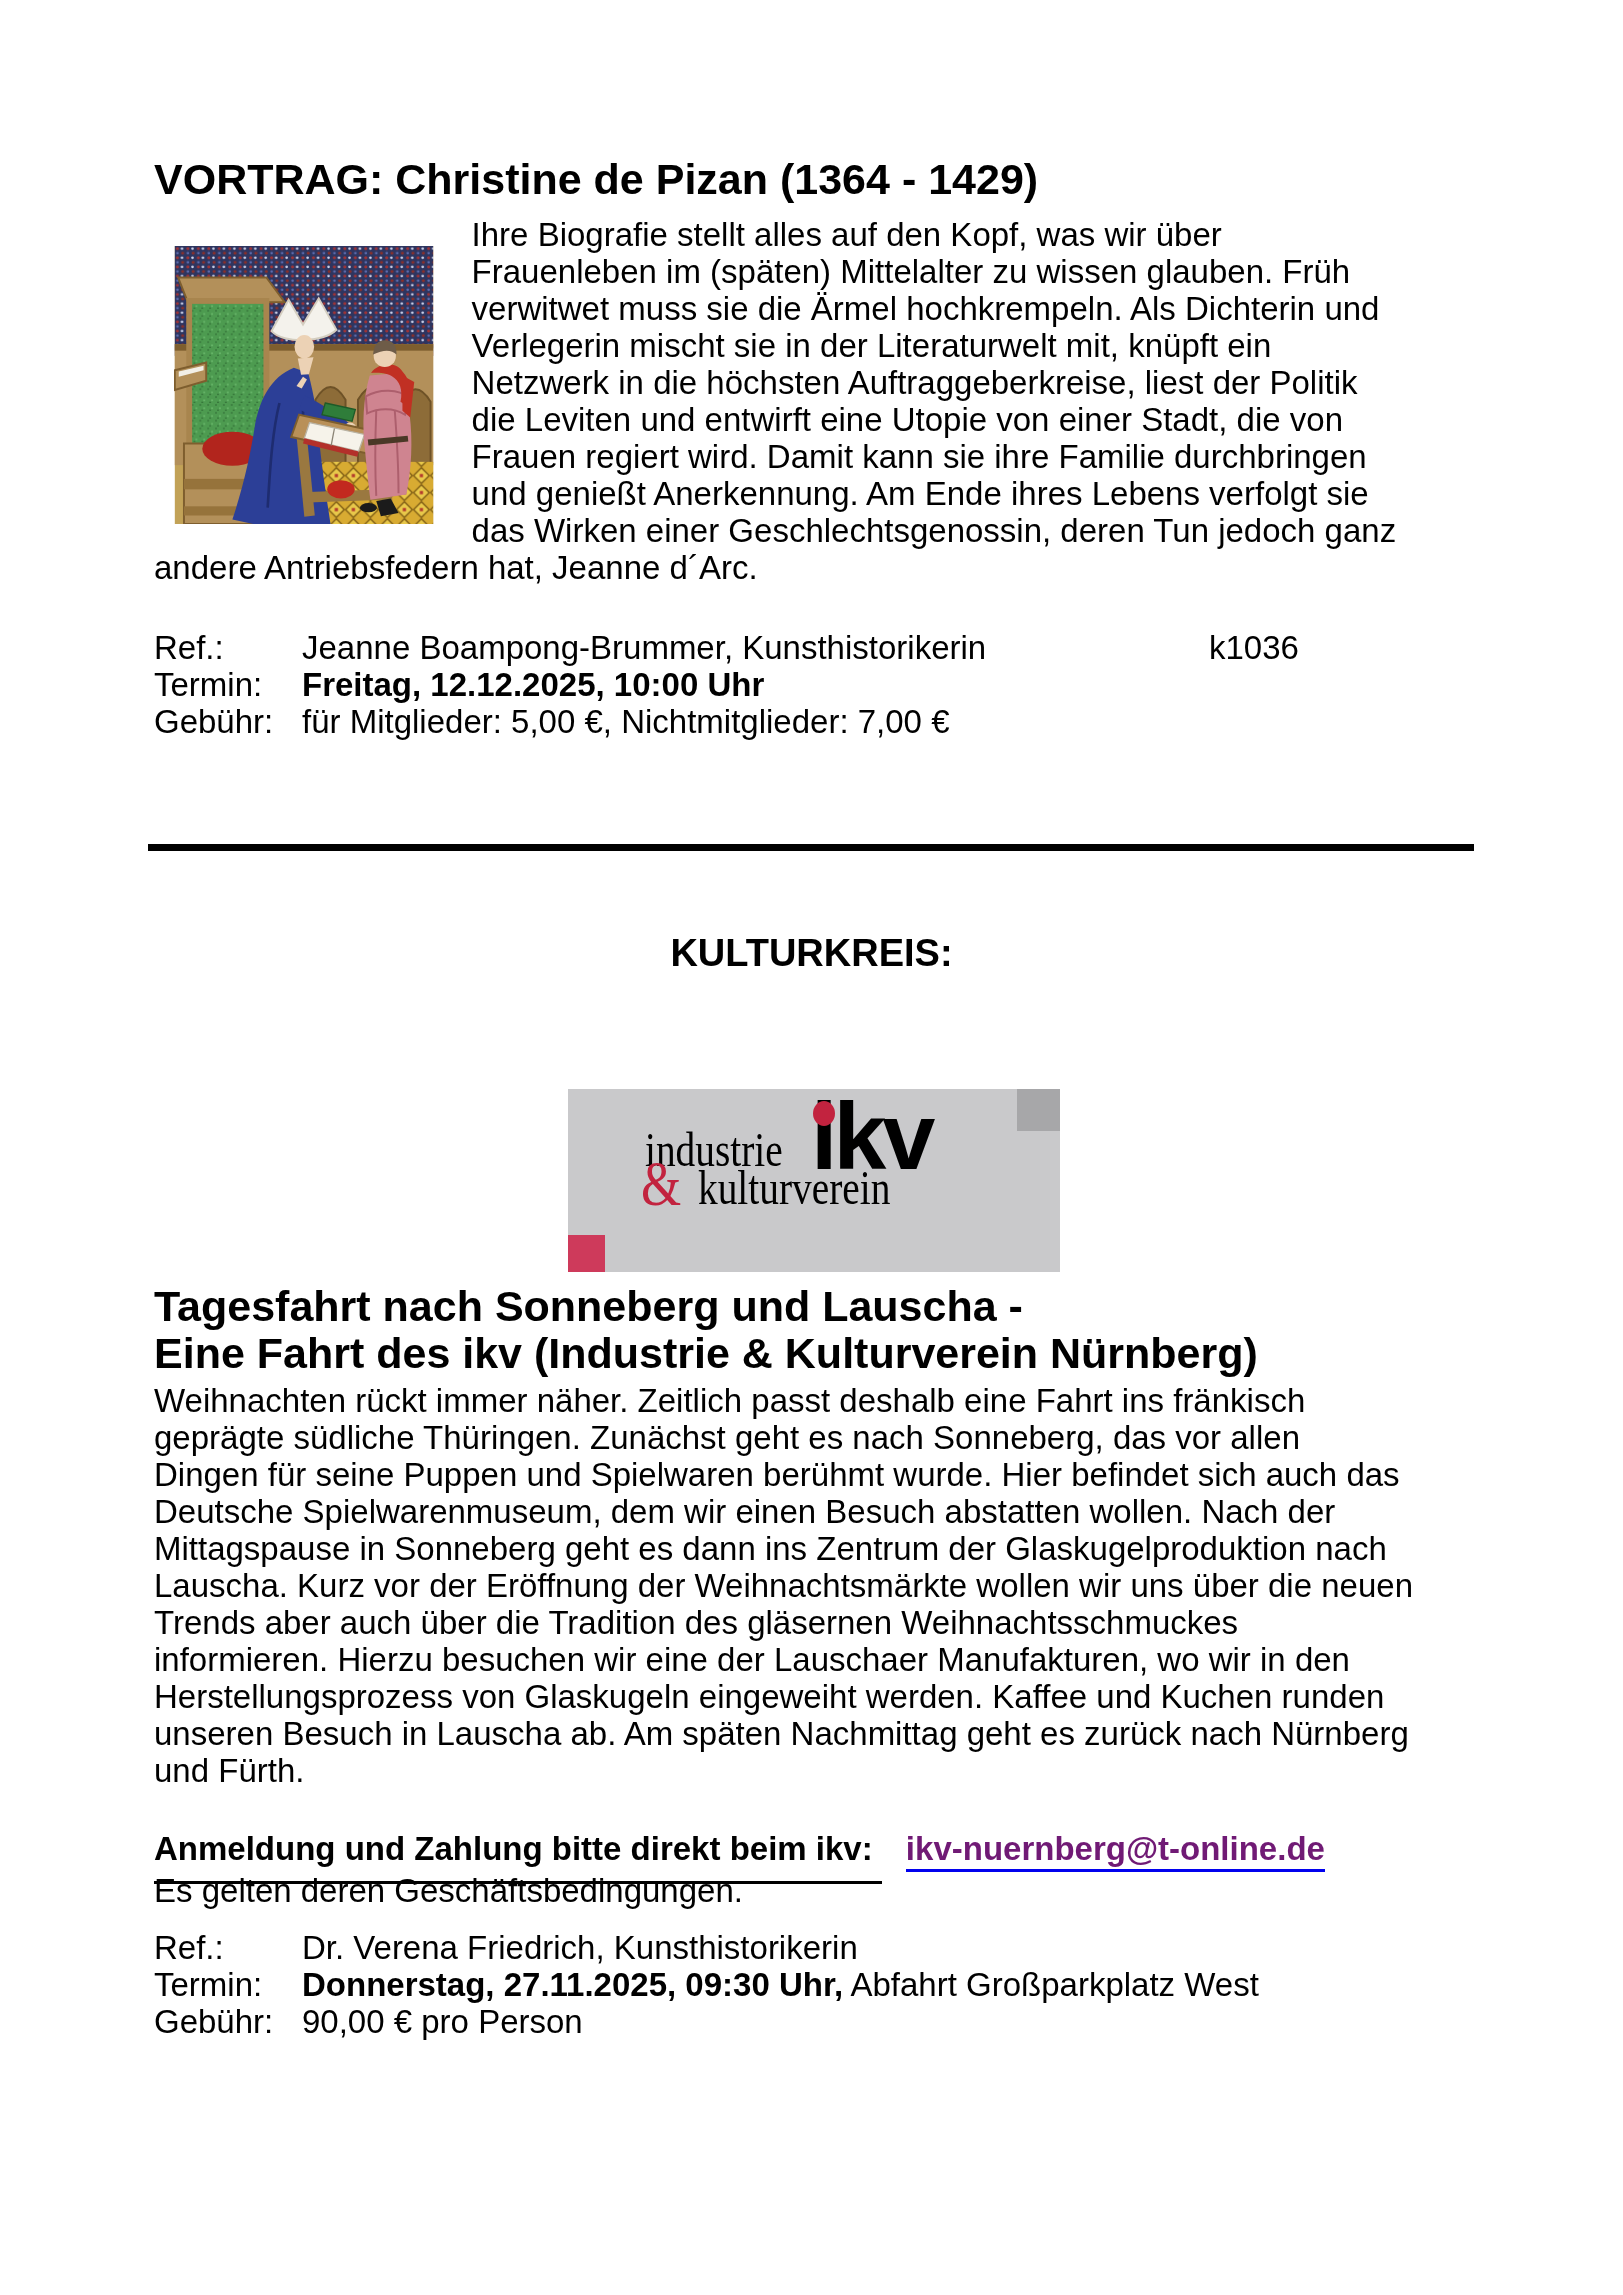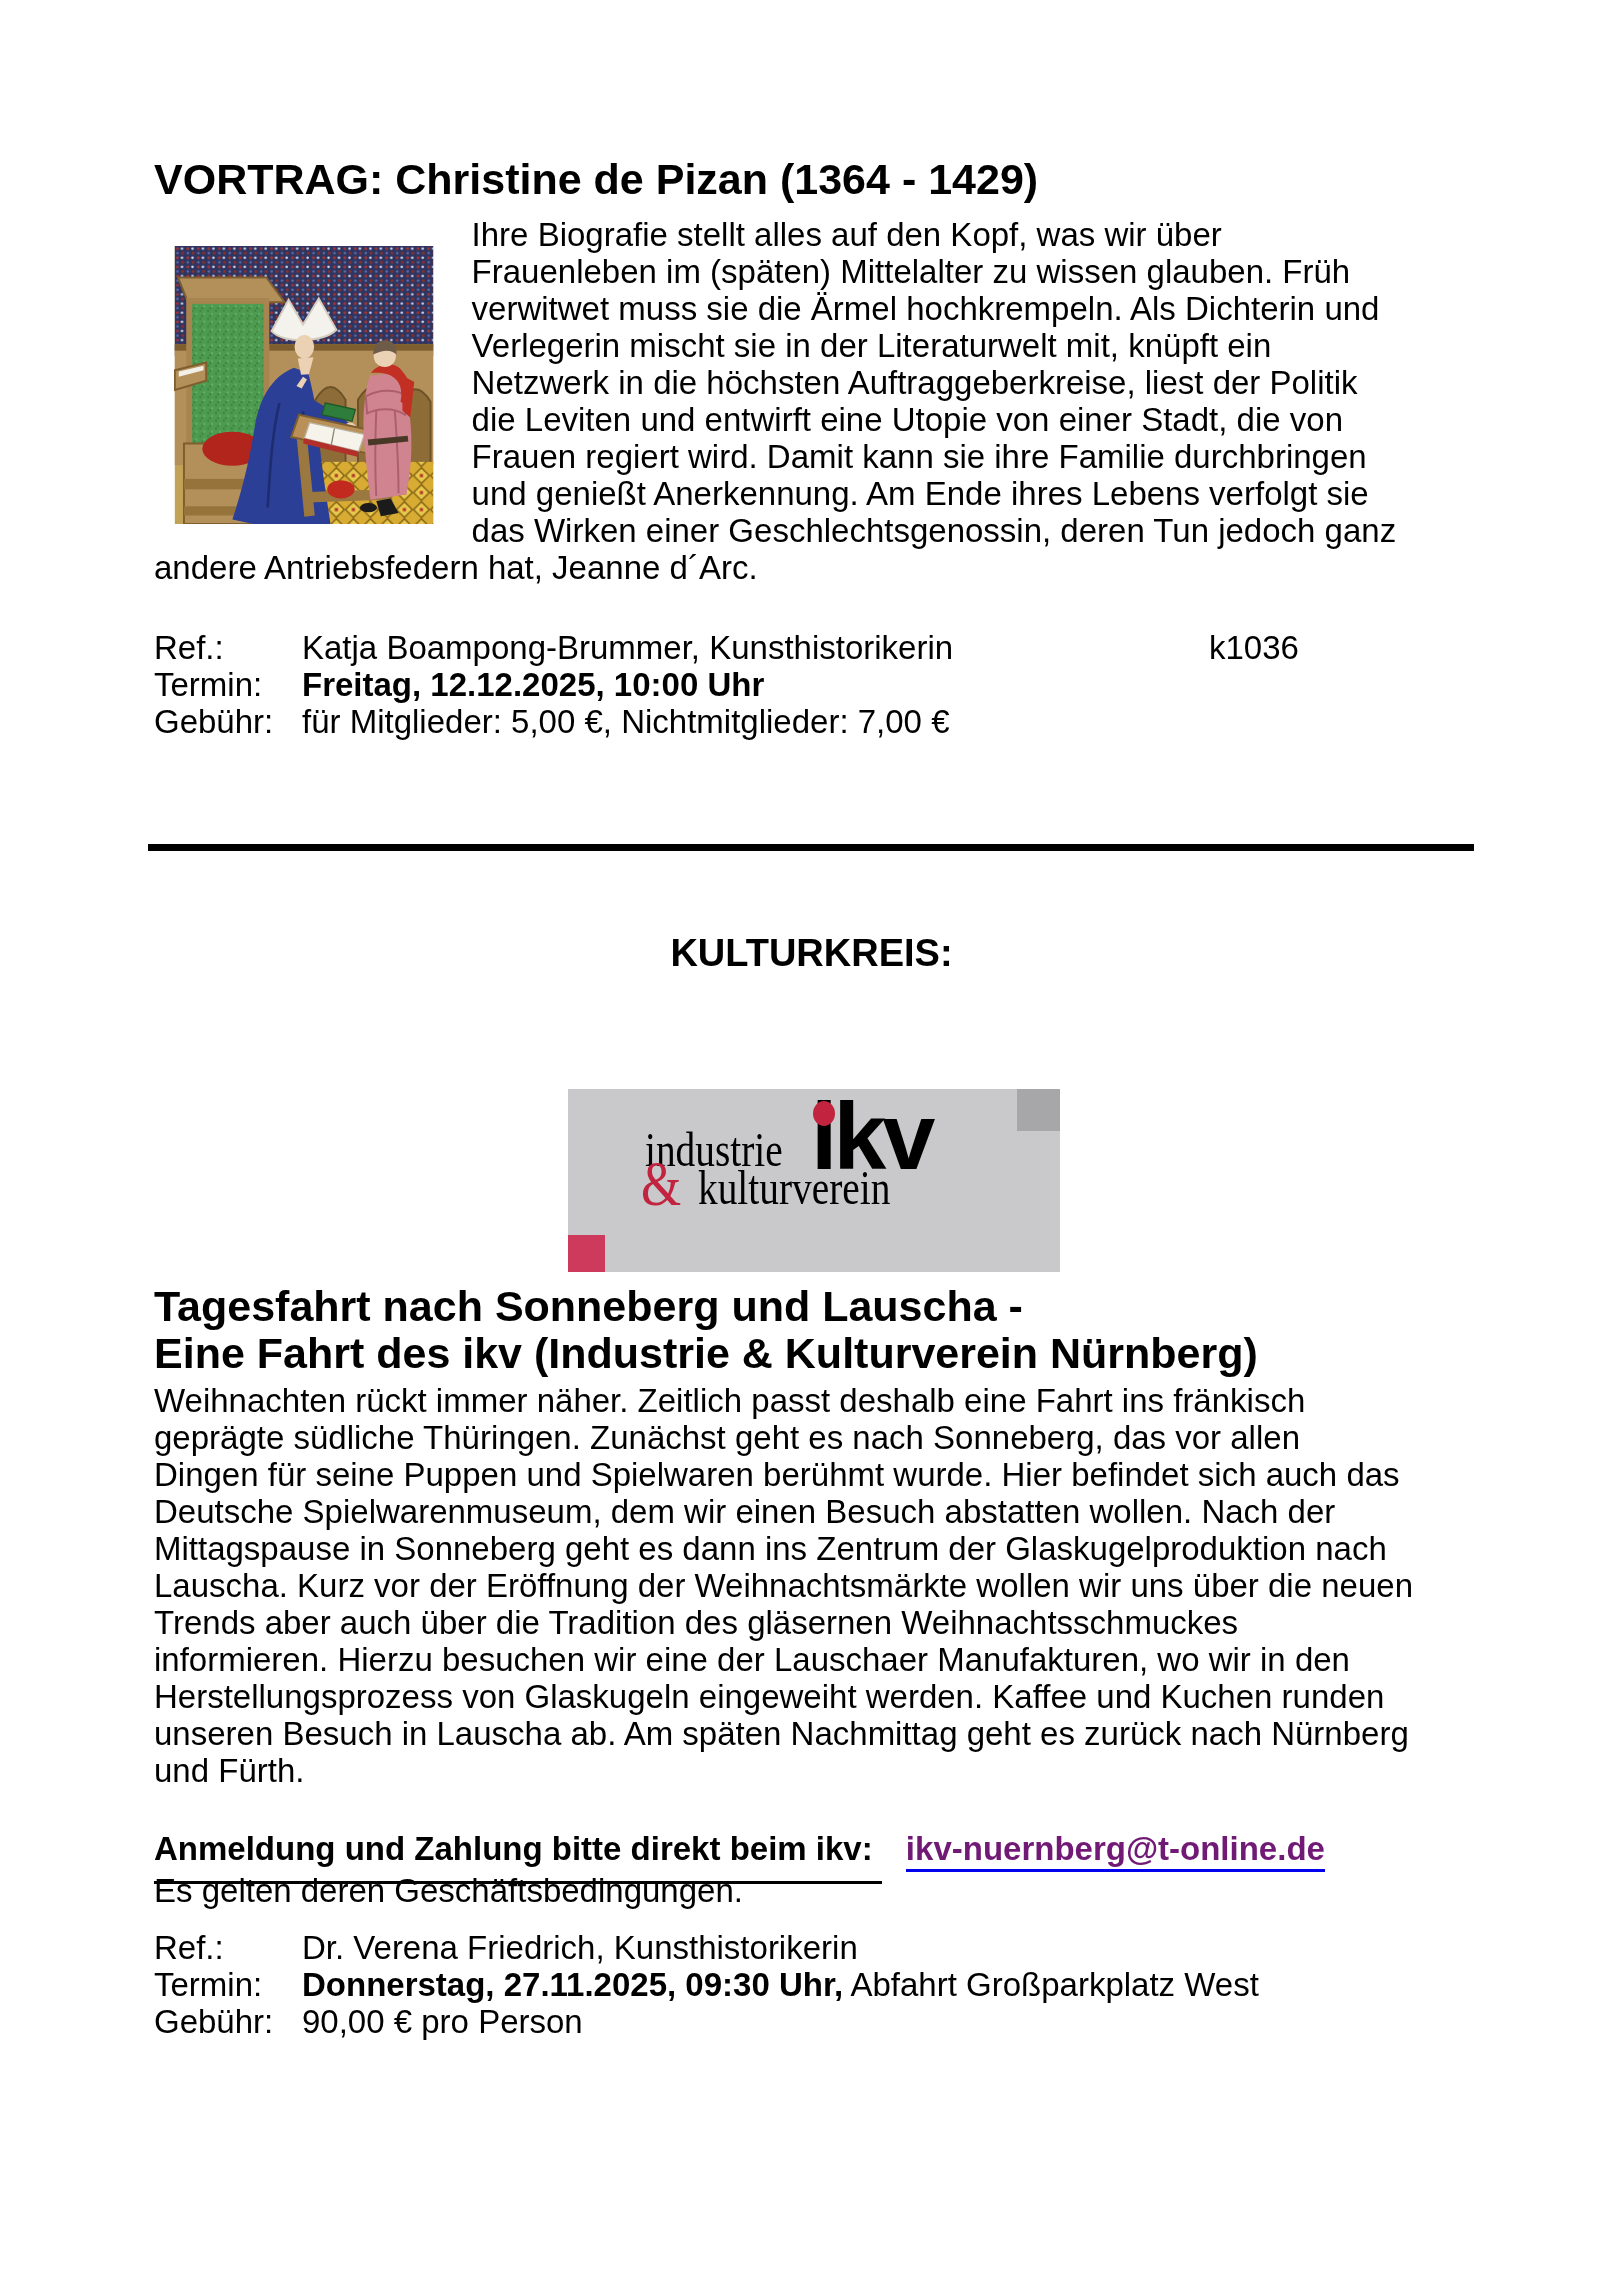--- a/index.html
+++ b/index.html
@@ -124,21 +124,21 @@
         <polygon points="308,390 330,386 342,408 315,413" fill="#1b1b1b"></polygon>
         <ellipse cx="296" cy="400" rx="13" ry="7" fill="#1b1b1b"></ellipse>
       </svg>
     </div>
     <span>Ihre Biografie stellt alles auf den Kopf, was wir über Frauenleben im (späten) Mittelalter zu wissen glauben. Früh verwitwet muss sie die Ärmel hochkrempeln. Als Dichterin und Verlegerin mischt sie in der Literaturwelt mit, knüpft ein Netzwerk in die höchsten Auftraggeberkreise, liest der Politik die Leviten und entwirft eine Utopie von einer Stadt, die von Frauen regiert wird. Damit kann sie ihre Familie durchbringen und genießt Anerkennung. Am Ende ihres Lebens verfolgt sie das Wirken einer Geschlechtsgenossin, deren Tun jedoch ganz andere Antriebsfedern hat, Jeanne d´Arc.</span>
   </div>
 
   <div class="abs" id="ref1">
     <div class="drow">
       <span class="dlabel">Ref.:</span>
-      <span>Katja Boampong-Brummer, Kunsthistorikerin</span>
+      <span>Jeanne Boampong-Brummer, Kunsthistorikerin</span>
     </div>
     <div class="drow">
       <span class="dlabel">Termin:</span>
       <span class="bold">Freitag, 12.12.2025, 10:00 Uhr</span>
     </div>
     <div class="drow">
       <span class="dlabel">Gebühr:</span>
       <span>für Mitglieder: 5,00 €, Nichtmitglieder: 7,00 €</span>
     </div>
   </div>

